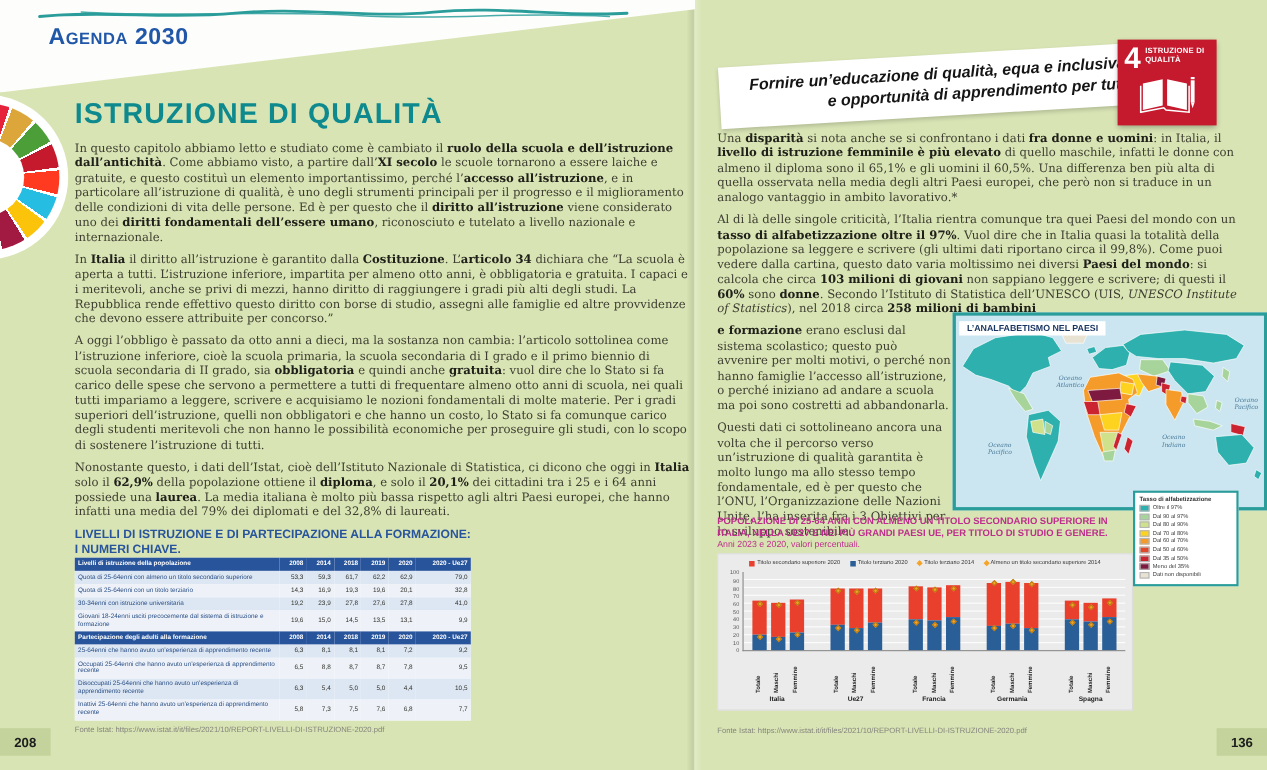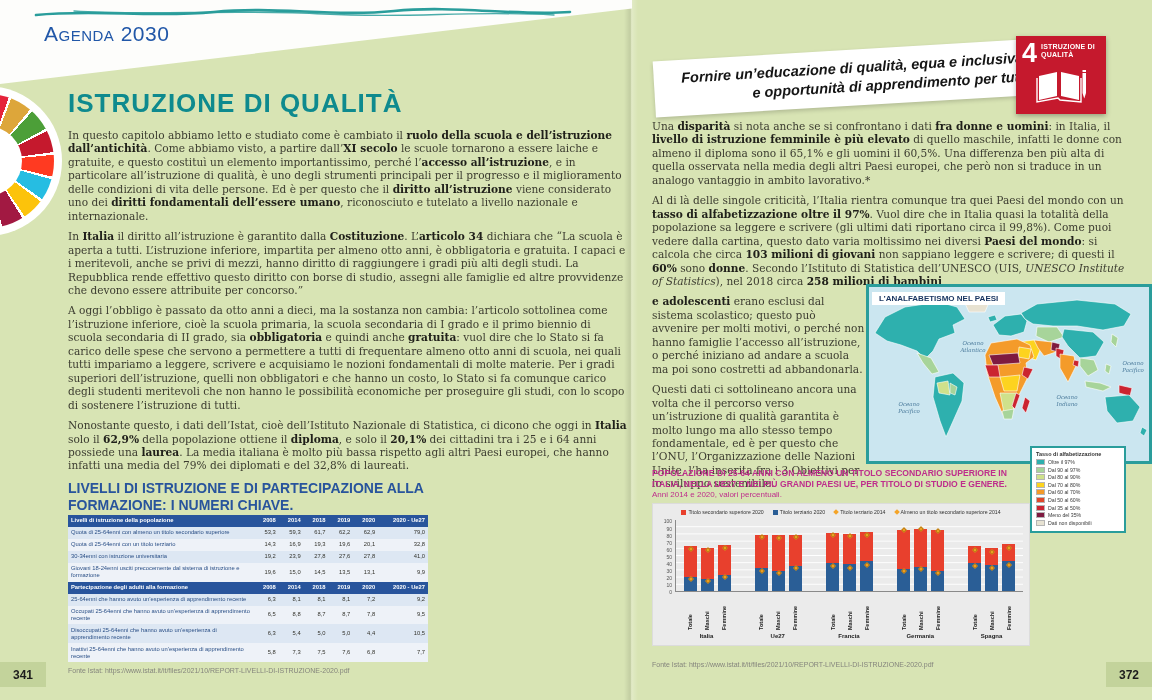--- a/index.html
+++ b/index.html
@@ -5,21 +5,21 @@
   * { box-sizing: border-box; margin: 0; padding: 0; }
   html,body { width:1152px; }
   .canvas { position:relative; width:1152px; height:700px; background:#d8e4b4; overflow:hidden;
             font-family:"DejaVu Serif", serif; }
 
   
   .white-band-left { position:absolute; left:0; top:0; width:632px; height:140px; background:#fdfdfb;
       clip-path:polygon(0 0, 100% 0, 100% 6%, 0 60%); z-index:1; }
   .squiggle { position:absolute; left:34px; top:6px; }
   .agenda-label { position:absolute; left:44px; top:22px; font-family:"Liberation Sans",sans-serif;
-      font-weight:400; font-variant-caps:small-caps; font-size:21px; letter-spacing:0.5px; color:#2157a8; }
+      font-weight:700; font-variant-caps:small-caps; font-size:21px; letter-spacing:0.5px; color:#2157a8; }
   .tagline-band { position:absolute; left:654px; top:50px; width:386px; height:56px; background:#ffffff;
       transform:rotate(-3.4deg); box-shadow:0 2px 4px rgba(0,0,0,.18); z-index:2;
       display:flex; flex-direction:column; justify-content:center; align-items:flex-end; padding:0 12px; }
   .tagline-band div { font-family:"Liberation Sans",sans-serif; font-style:italic; font-weight:800;
       font-size:14.5px; color:#151515; line-height:1.3; white-space:nowrap; }
   .sdg-badge { position:absolute; left:1016px; top:36px; width:90px; height:78px; background:#c5192d;
       z-index:3; box-shadow:0 2px 5px rgba(0,0,0,.3); padding:5px 6px; color:#fff; }
   .badge-top { display:flex; gap:4px; align-items:flex-start; }
   .badge-num { font-family:"Liberation Sans",sans-serif; font-weight:900; font-size:27px; line-height:0.9; }
   .badge-name { font-family:"Liberation Sans",sans-serif; font-weight:800; font-size:7px; line-height:1.15;
@@ -43,21 +43,21 @@
       letter-spacing:1px; color:#0e8a8e; margin-bottom:10px; }
   .para { font-size:10.6px; line-height:1.27; color:#3c3c30; margin-bottom:7px; text-align:left; }
   .para b { color:#20201a; }
   .lp-row { display:flex; gap:7px; }
   .lp-narrow { width:104px; flex:none; }
   .rp-row { display:flex; }
   .rp-narrow { width:213px; flex:none; }
 
   
   .tblk { width:360px; flex:none; }
-  .tbl-title { font-family:"Liberation Sans",sans-serif; font-weight:800; font-size:14px; color:#28549c; line-height:1.25; }
+  .tbl-title { font-family:"Liberation Sans",sans-serif; font-weight:800; font-size:11px; color:#28549c; line-height:1.25; }
   .tbl-sub { font-family:"Liberation Sans",sans-serif; font-size:8px; color:#3b6ab5; margin:1px 0 4px; }
   table.stats { border-collapse:collapse; width:100%; font-family:"Liberation Sans",sans-serif;
       font-size:5.8px; background:#fff; }
   table.stats th, table.stats td { padding:2.5px 3px; text-align:right; vertical-align:middle; line-height:1.2; }
   table.stats .lbl { text-align:left; width:186px; }
   table.stats tr.hdr { background:#28549c; color:#fff; font-weight:700; }
   table.stats tr.odd { background:#dde7f3; }
   table.stats tr.even { background:#eef2f8; }
   table.stats tr.odd td, table.stats tr.even td { color:#33332c; }
   table.stats tr.odd td.lbl, table.stats tr.even td.lbl { color:#2a4f86; }
@@ -259,30 +259,30 @@
                 <td>7,6</td>
                 <td>6,8</td>
                 <td>7,7</td>
               </tr>
             </tbody>
         </table>
         <div class="fonte">Fonte Istat: https://www.istat.it/it/files/2021/10/REPORT-LIVELLI-DI-ISTRUZIONE-2020.pdf</div>
       </div>
     </div>
   </div>
-  <div class="ptab left">341</div>
+  <div class="ptab left">208</div>
 
   <div class="rp">
     <div>
         <p class="para"><span>Una </span><b>disparità</b><span> si nota anche se si confrontano i dati </span><b>fra donne e uomini</b><span>: in Italia, il </span><b>livello di istruzione femminile è più elevato</b><span> di quello maschile, infatti le donne con almeno il diploma sono il 65,1% e gli uomini il 60,5%. Una differenza ben più alta di quella osservata nella media degli altri Paesi europei, che però non si traduce in un analogo vantaggio in ambito lavorativo.*</span></p>
         <p class="para"><span>Al di là delle singole criticità, l’Italia rientra comunque tra quei Paesi del mondo con un </span><b>tasso di alfabetizzazione oltre il 97%</b><span>. Vuol dire che in Italia quasi la totalità della popolazione sa leggere e scrivere (gli ultimi dati riportano circa il 99,8%). Come puoi vedere dalla cartina, questo dato varia moltissimo nei diversi </span><b>Paesi del mondo</b><span>: si calcola che circa </span><b>103 milioni di giovani</b><span> non sappiano leggere e scrivere; di questi il </span><b>60%</b><span> sono </span><b>donne</b><span>. Secondo l’Istituto di Statistica dell’UNESCO (UIS, </span><i>UNESCO Institute of Statistics</i><span>), nel 2018 circa </span><b>258 milioni di bambini</b></p>
       </div>
     <div class="rp-row">
       <div class="rp-narrow">
-          <p class="para"><b>e adolescenti</b><span> erano esclusi dal sistema scolastico; questo può avvenire per molti motivi, o perché non hanno famiglie l’accesso all’istruzione, o perché iniziano ad andare a scuola ma poi sono costretti ad abbandonarla.</span></p>
+          <p class="para"><b>e formazione</b><span> erano esclusi dal sistema scolastico; questo può avvenire per molti motivi, o perché non hanno famiglie l’accesso all’istruzione, o perché iniziano ad andare a scuola ma poi sono costretti ad abbandonarla.</span></p>
           <p class="para"><span>Questi dati ci sottolineano ancora una volta che il percorso verso un’istruzione di qualità garantita è molto lungo ma allo stesso tempo fondamentale, ed è per questo che l’ONU, l’Organizzazione delle Nazioni Unite, l’ha inserita fra i 3 Obiettivi per lo sviluppo sostenibile.</span></p>
         </div>
     </div>
   </div>
 
   <div class="map">
     <svg viewBox="0 0 280 174" preserveAspectRatio="none">
       <rect width="280" height="174" fill="#CBE6F0"></rect>
       <g stroke="#ffffff" stroke-width="0.6" stroke-linejoin="round">
         <path d="M6,46 L16,30 L36,20 L70,15 L88,20 L96,32 L84,38 L86,46 L70,52 L64,64 L56,72 L48,64 L32,58 L18,54 Z" fill="#2EB0AE"></path>
@@ -371,21 +371,21 @@
         </div>
         <div class="mlrow">
           <div class="mlsw" style="background: rgb(231, 226, 210);"></div>
           <div class="mllab">Dati non disponibili</div>
         </div>
       </div>
   </div>
 
   <div class="chart-block">
     <div class="chart-title">POPOLAZIONE DI 25-64 ANNI CON ALMENO UN TITOLO SECONDARIO SUPERIORE IN ITALIA, NELLA UE27 E NEI PIÙ GRANDI PAESI UE, PER TITOLO DI STUDIO E GENERE.</div>
-    <div class="chart-sub">Anni 2014 e 2020, valori percentuali.</div>
+    <div class="chart-sub">Anni 2023 e 2020, valori percentuali.</div>
     <div class="chart-box">
       <div class="clegend" id="chart-legend">
           <div class="cleg-item">
             <div class="sw" style="background: rgb(232, 64, 45);"></div>
             <div class="cleg-label">Titolo secondario superiore 2020</div>
           </div>
           <div class="cleg-item">
             <div class="sw" style="background: rgb(42, 94, 150);"></div>
             <div class="cleg-label">Titolo terziario 2020</div>
           </div>
@@ -584,14 +584,14 @@
               <div class="vlab">Maschi</div>
               <div class="vlab">Femmine</div>
             </div>
             <div class="gname">Spagna</div>
           </div>
         </div>
     </div>
   </div>
 
   <div class="fonte fonte-right">Fonte Istat: https://www.istat.it/it/files/2021/10/REPORT-LIVELLI-DI-ISTRUZIONE-2020.pdf</div>
-  <div class="ptab right">372</div>
+  <div class="ptab right">136</div>
 </div>
 
 </body></html>

